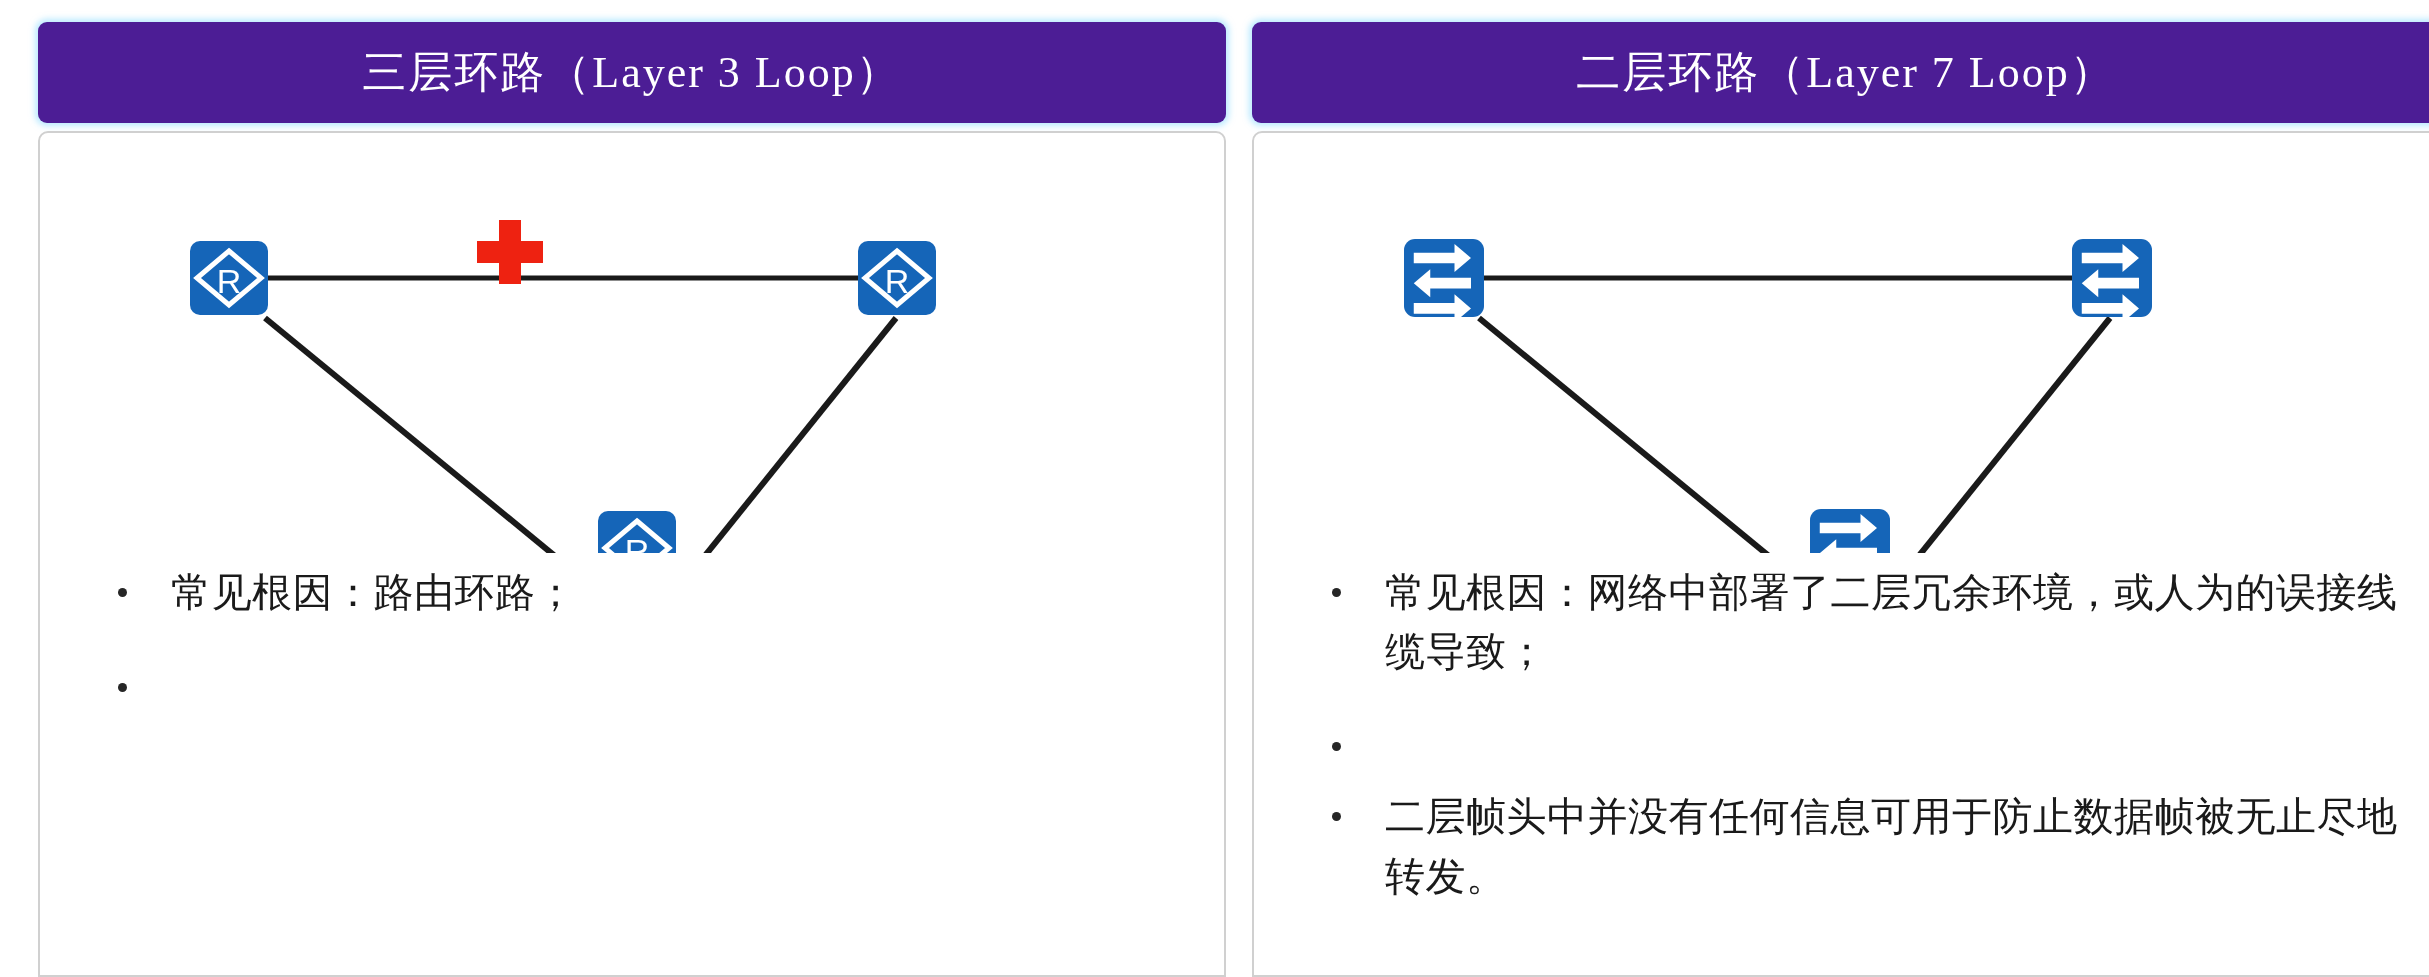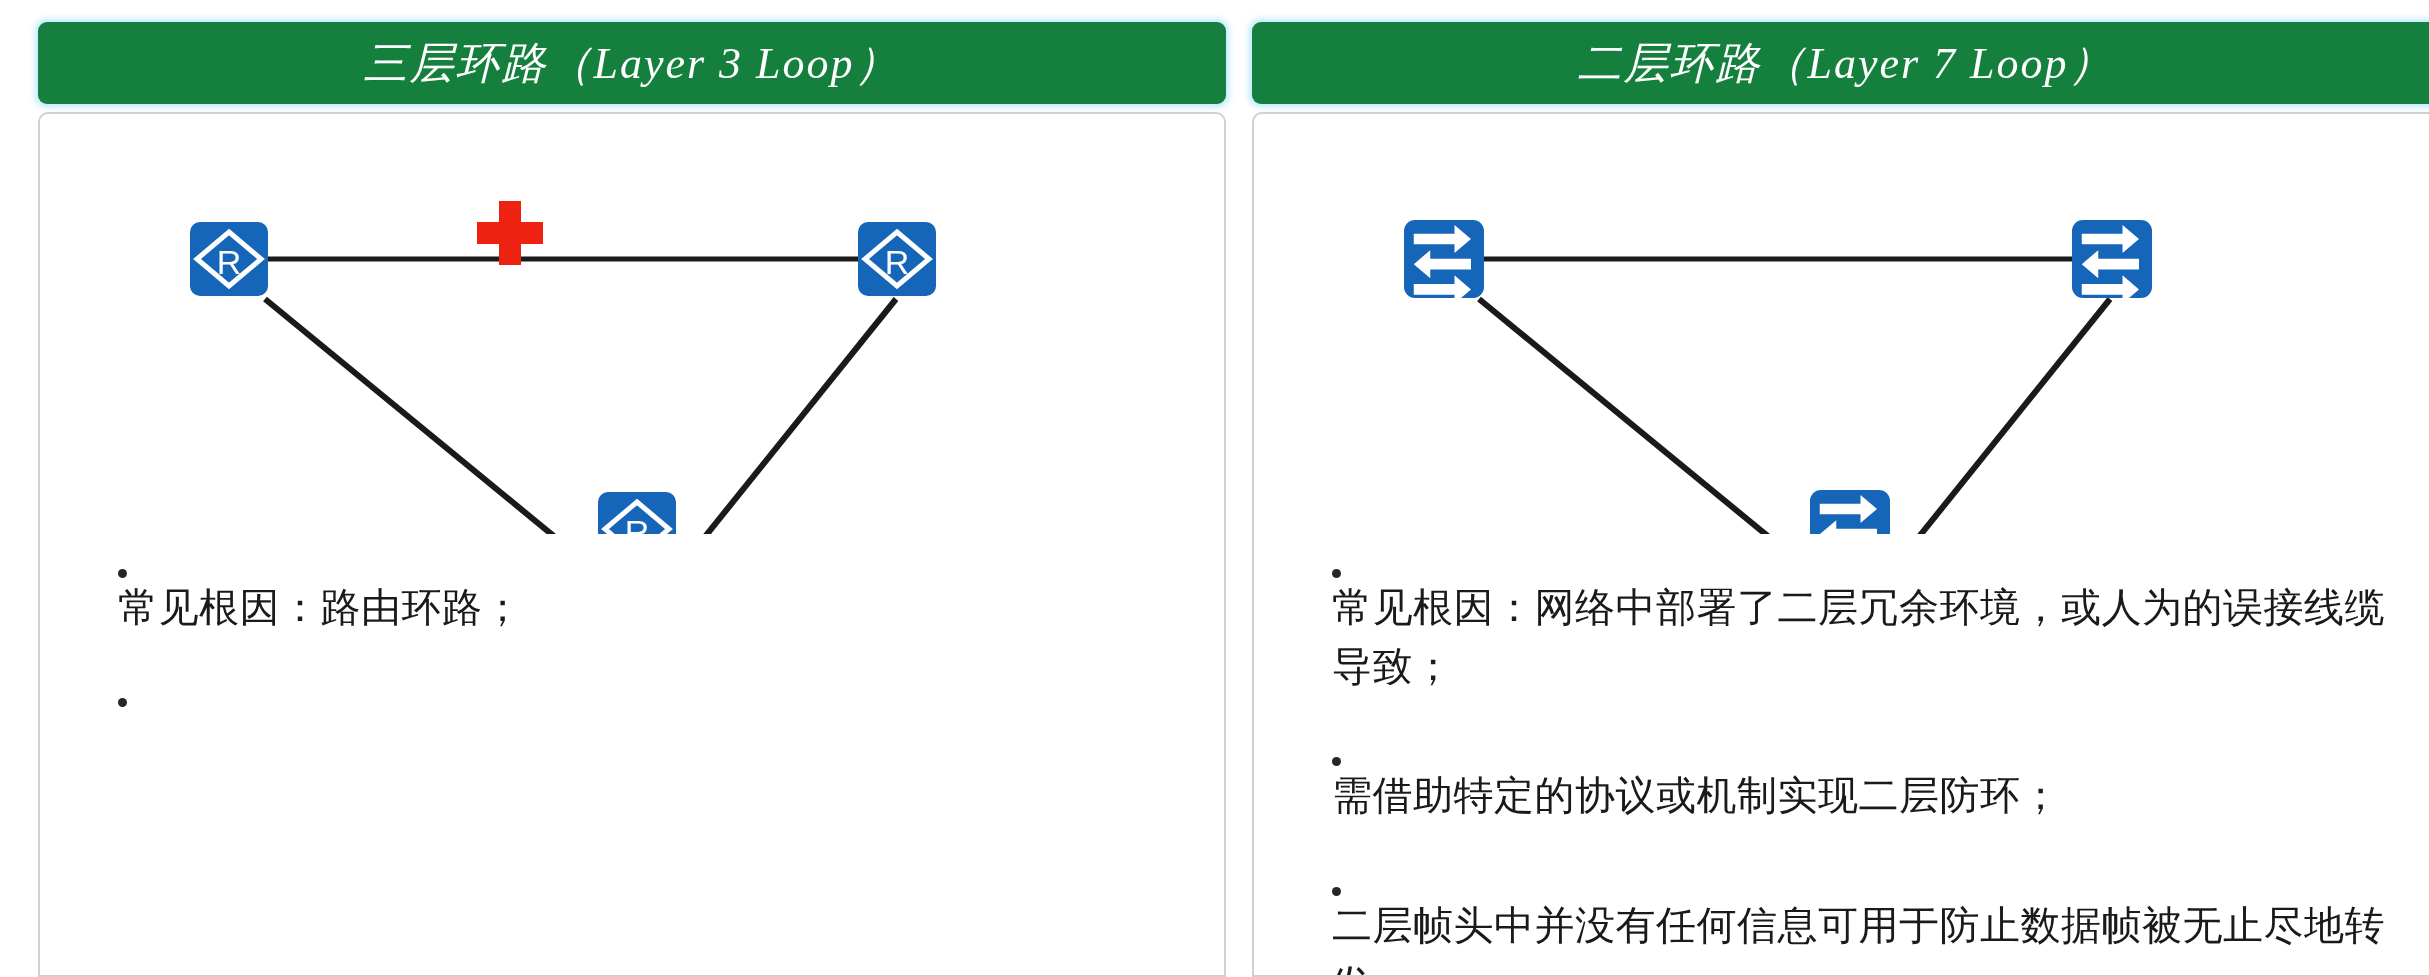--- a/index.html
+++ b/index.html
@@ -19,29 +19,28 @@
   .column{
     position:relative;
     width:1188px;
     margin-left:38px;
     display:flex;
     flex-direction:column;
   }
   .column.right{ margin-left:26px; }
 
   .col-header{
-    height:82px;
+    height:101px;
     margin-top:22px;
-    background:#15803d;
+    background:#4c1d95;
     border-radius:9px;
     display:flex;
     align-items:center;
     justify-content:center;
     box-shadow:0 0 6px 3px rgba(130,215,255,0.55);
-    font-style:italic;
   }
   .col-header-title{
     color:#ffffff;
     font-size:44px;
     letter-spacing:2px;
     font-family:"Liberation Serif","DejaVu Serif",serif;
     white-space:nowrap;
   }
 
   .col-body{
@@ -69,21 +68,20 @@
     padding:0 40px 0 78px;
     box-sizing:border-box;
   }
   .bullets.left-list{ top:430px; }
   .bullets.right-list{ top:430px; }
 
   .bullet-row{
     display:flex;
     align-items:flex-start;
     margin-bottom:36px;
-    flex-direction:column;
   }
   .bullet-dot{
     width:9px;height:9px;
     border-radius:50%;
     background:#262626;
     flex:0 0 auto;
     margin-top:25px;
     margin-right:44px;
   }
   .bullet-text{
@@ -203,21 +201,20 @@
         </svg>
       </div>
 
       <div class="bullets right-list">
         <div class="bullet-row">
           <span class="bullet-dot"></span>
           <span class="bullet-text">常见根因：网络中部署了二层冗余环境，或人为的误接线缆导致；</span>
         </div>
         <div class="bullet-row">
           <span class="bullet-dot"></span>
-          <span class="bullet-text">需借助特定的协议或机制实现二层防环；</span>
         </div>
         <div class="bullet-row">
           <span class="bullet-dot"></span>
           <span class="bullet-text">二层帧头中并没有任何信息可用于防止数据帧被无止尽地转发。</span>
         </div>
       </div>
 
     </div>
   </div>
 

